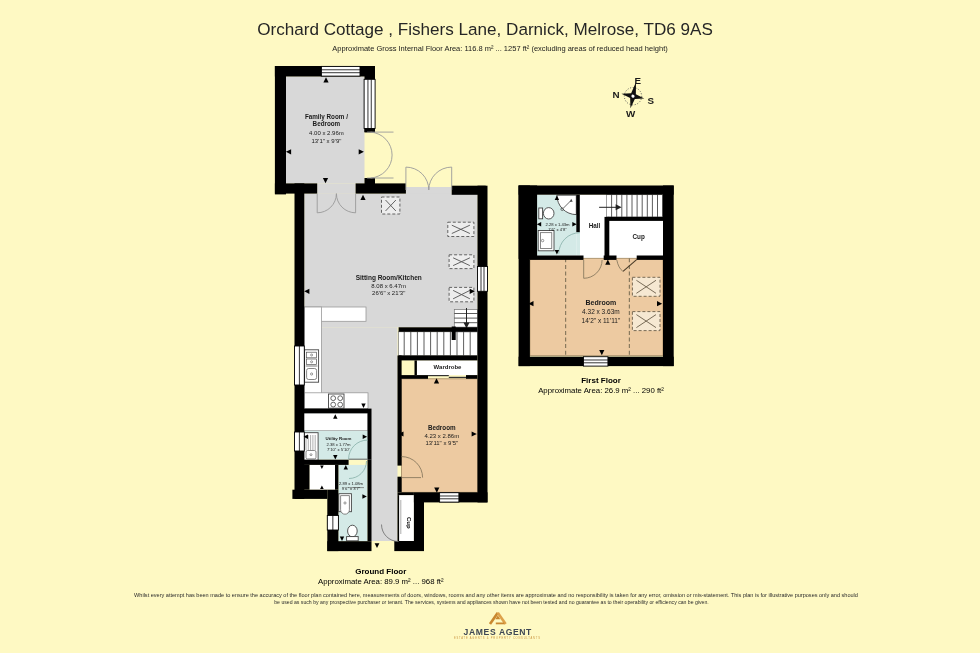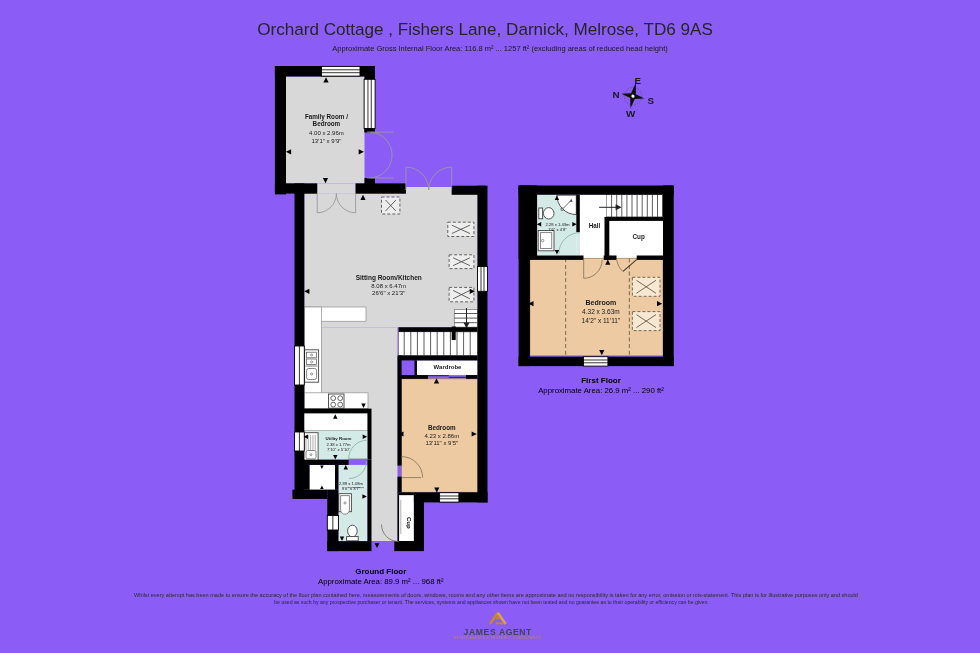--- a/index.html
+++ b/index.html
@@ -1,16 +1,16 @@
 <!DOCTYPE html>
 <html><head>
 <meta charset="utf-8">
 <style>
   html,body{margin:0;padding:0;background:#fff;}
-  #page{position:relative;width:980px;height:653px;background:#8b5cf6;overflow:hidden;
+  #page{position:relative;width:980px;height:653px;background:#fef9c3;overflow:hidden;
         font-family:"Liberation Sans",sans-serif;}
   text{font-family:"Liberation Sans",sans-serif;}
   *{-webkit-font-smoothing:antialiased;}
 </style>
 </head>
 <body>
 <div id="page">
 <svg width="980" height="653" viewBox="0 0 980 653">
 <text x="485" y="35" font-size="17.1" text-anchor="middle" fill="#262626">Orchard Cottage , Fishers Lane, Darnick, Melrose, TD6 9AS</text>
 <text x="500" y="50.5" font-size="7.5" text-anchor="middle" fill="#1a1a1a">Approximate Gross Internal Floor Area: 116.8 m² ... 1257 ft² (excluding areas of reduced head height)</text>

